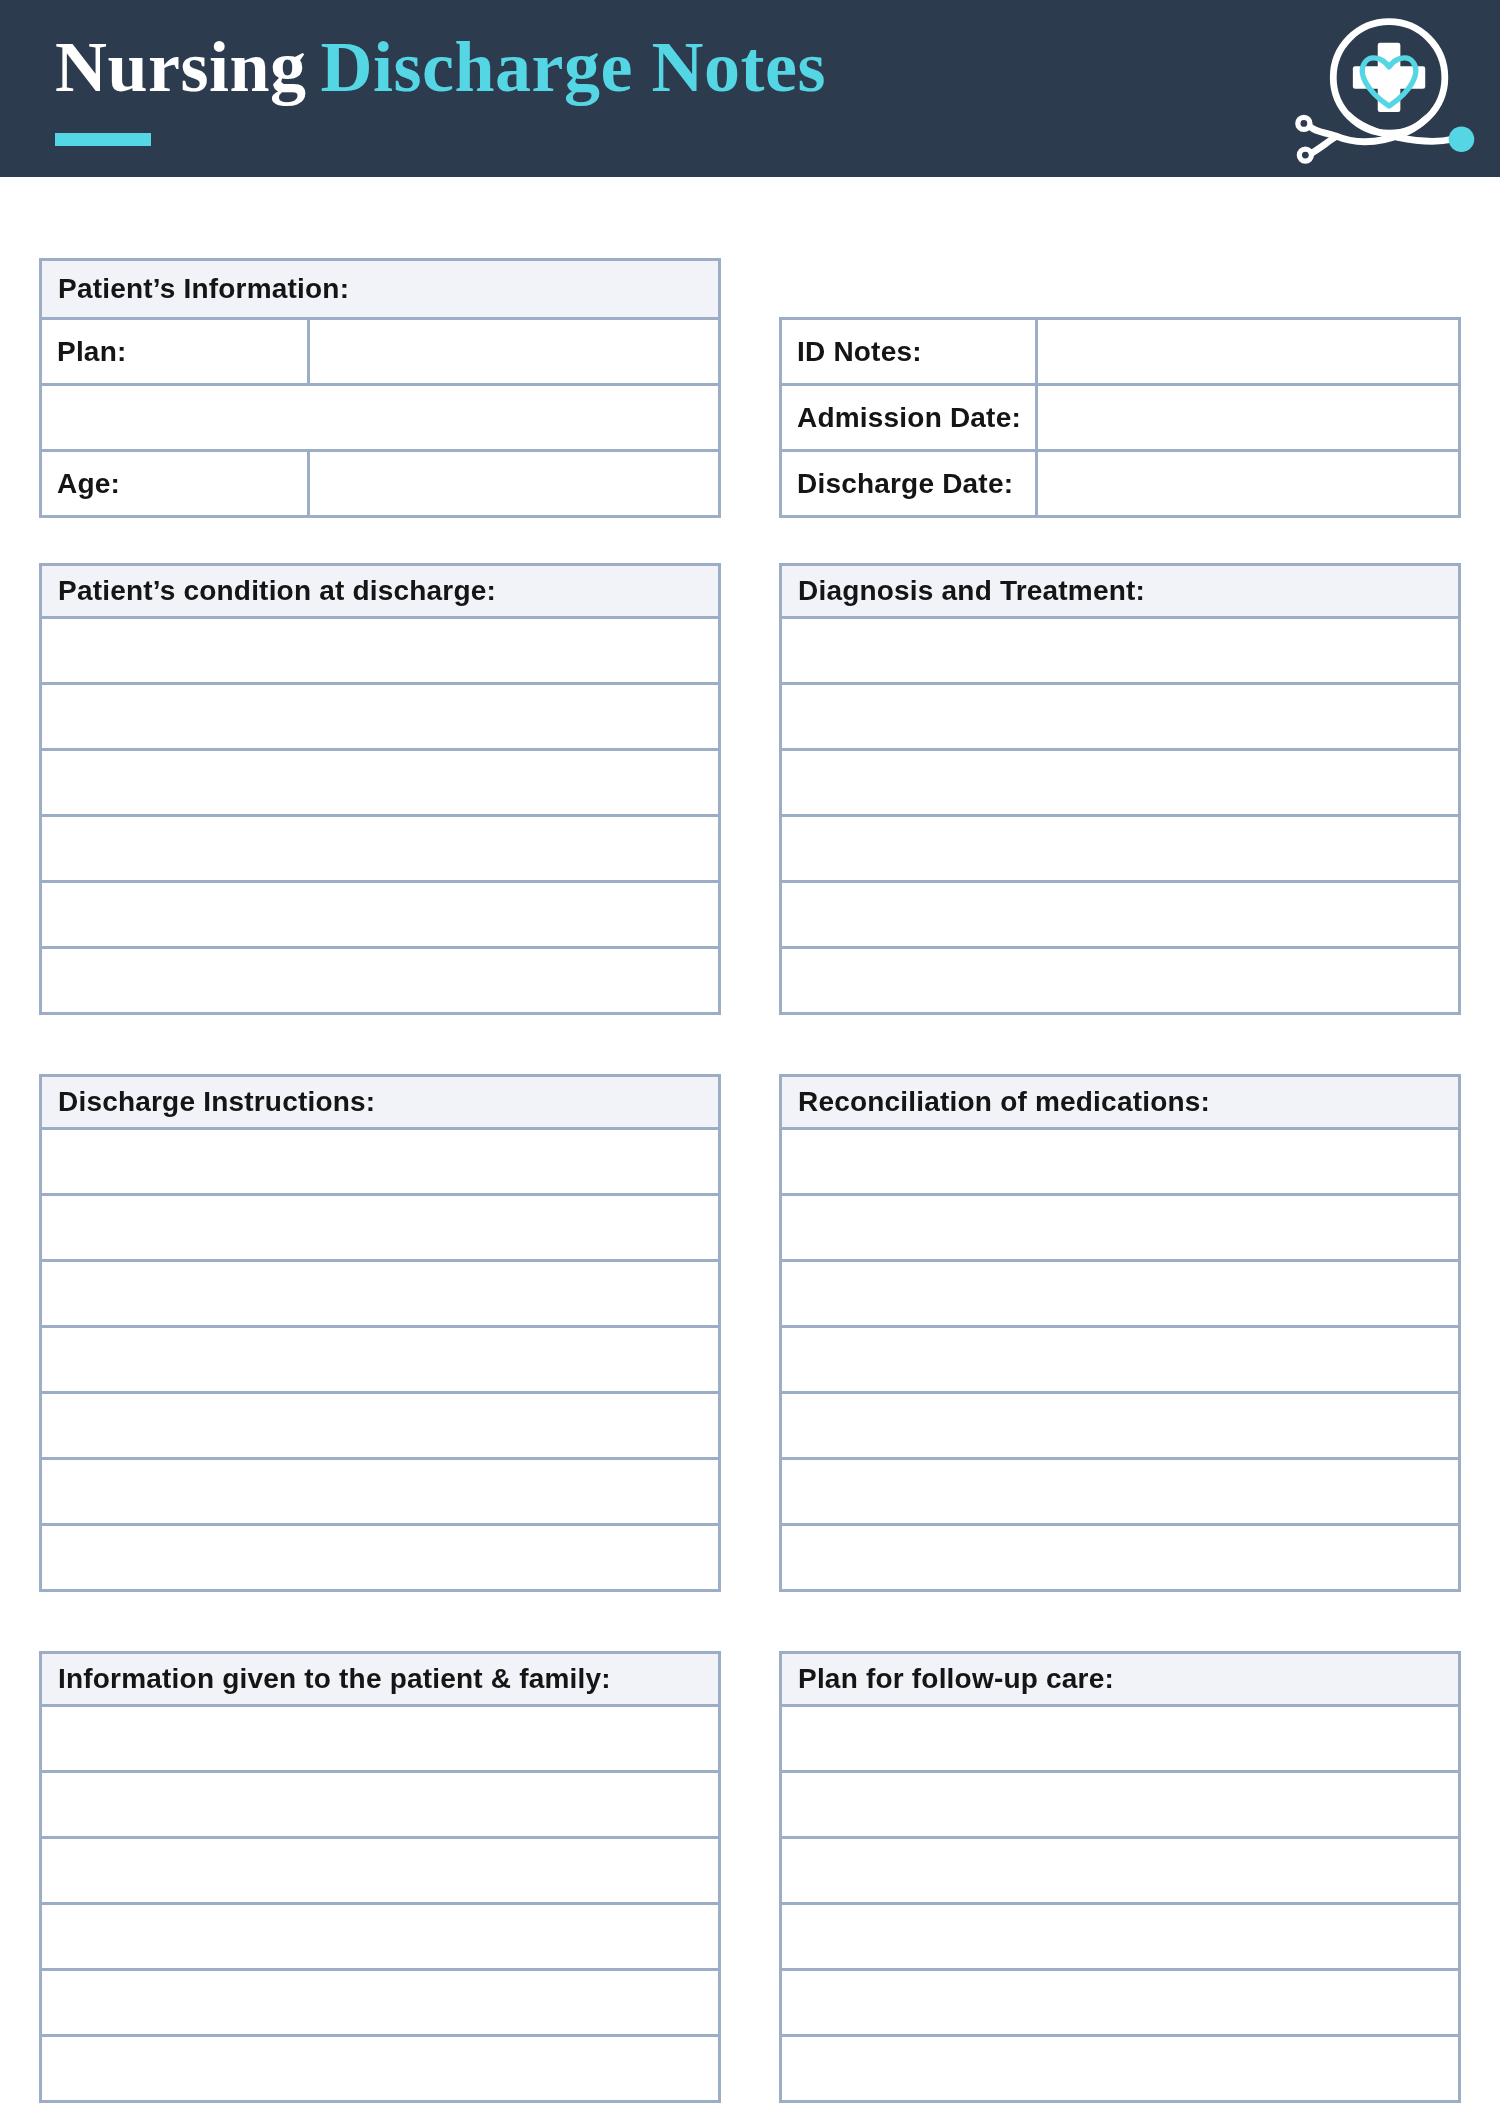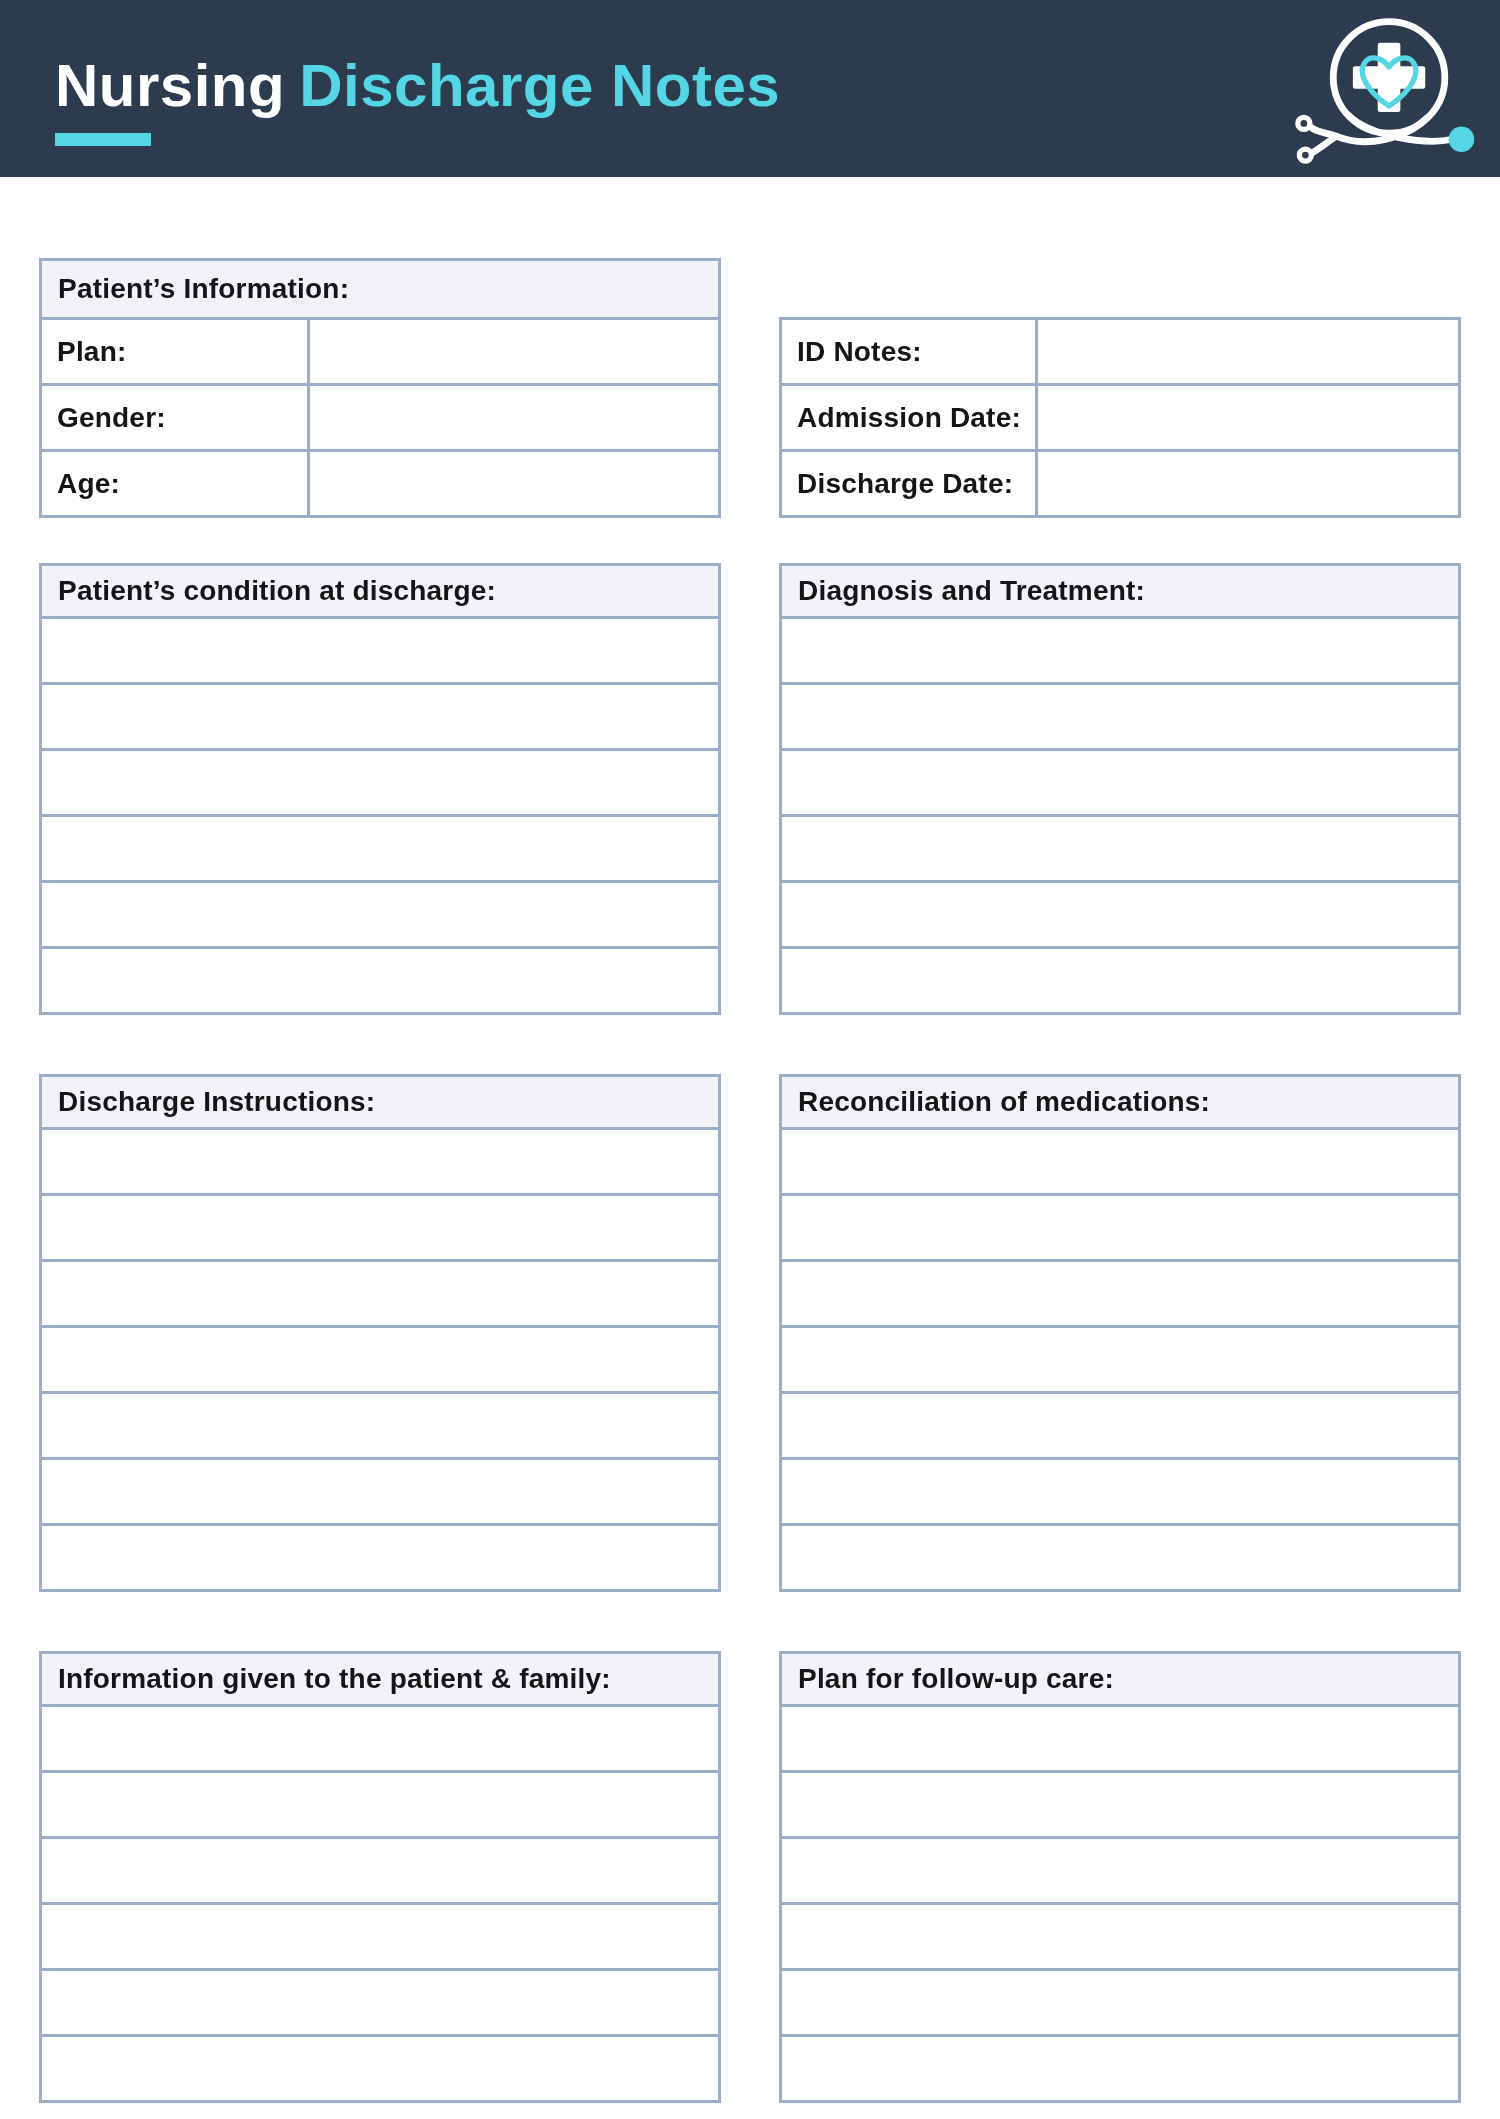--- a/index.html
+++ b/index.html
@@ -18,24 +18,24 @@
   
   .topbar {
     position: relative;
     width: 100%;
     height: 177px;
     background: var(--navy, #2d3b4e);
   }
   .title {
     position: absolute;
     left: 55px;
-    top: 56px;
-    font-family: Liberation Sans, sans-serif;
+    top: 31px;
+    font-family: Liberation Serif, serif;
     font-weight: 700;
-    font-size: 60px;
+    font-size: 72px;
     line-height: 1;
     letter-spacing: 0.5px;
     white-space: nowrap;
   }
   .title .t1 { color: #ffffff; }
   .title .t2 { color: var(--teal, #54d6e4); margin-left: 14px; }
   .title-underline {
     position: absolute;
     left: 55px;
     top: 133px;
@@ -148,21 +148,20 @@
 
     <section class="box patient mt-first">
       <div class="sec-header">
         <span>Patient’s Information:</span>
       </div>
       <div class="field-row">
         <div class="field-label">Plan:</div>
         <div class="field-value"></div>
       </div>
       <div class="field-row">
-        <div class="field-label">Gender:</div>
         <div class="field-value"></div>
       </div>
       <div class="field-row">
         <div class="field-label">Age:</div>
         <div class="field-value"></div>
       </div>
     </section>
 
     <section class="box narrow-label mt-first-offset">
       <div class="field-row">

